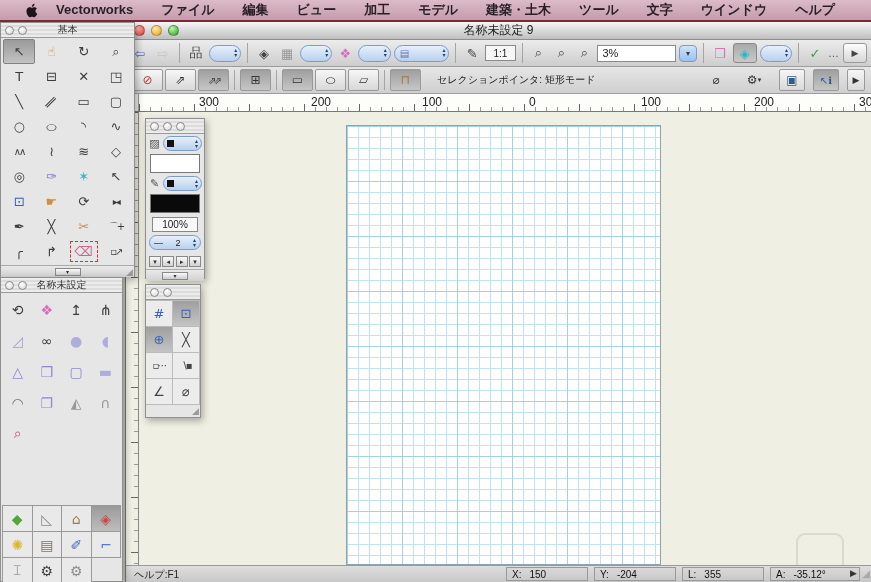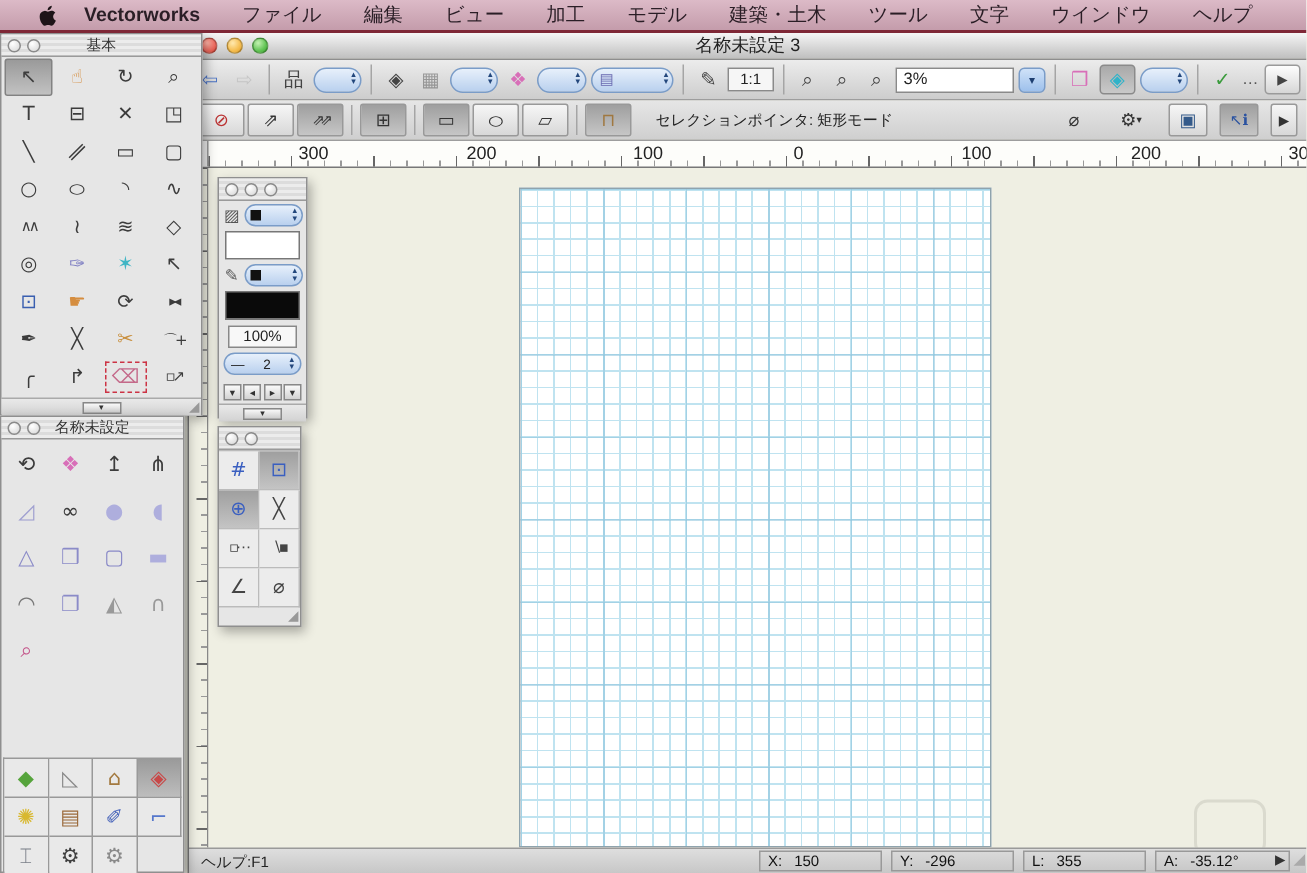--- a/index.html
+++ b/index.html
@@ -7,21 +7,21 @@
   body { font-family:"Liberation Sans","DejaVu Sans",sans-serif; font-size:11px; color:#222; }
   .app { position:relative; width:871px; height:582px; background:#efefe3; }
   .glyph { font-family:"DejaVu Sans",sans-serif; }
 
   
   .menubar { position:absolute; left:0; top:0; width:871px; height:22px;
     background:linear-gradient(#dcbac7,#c49cab); border-bottom:2px solid #7e2736;
     display:flex; align-items:center; gap:0; padding-left:12px; z-index:50; }
   .menu-list { display:contents; }
   .menuitem { padding:0 14px; font-size:13px; color:#2a1e26; line-height:20px; white-space:nowrap; }
-  .menuitem .label { font-size:13px; }
+  .menuitem .label { font-size:13px;font-weight:bold; }
   .apple { width:30px; text-align:center; }
   .apple svg { width:13px; height:15px; vertical-align:middle; }
 
   
   .mainwin { position:absolute; left:125px; top:22px; width:746px; height:560px;
     background:#efefe3; border-left:1px solid #777; box-shadow:-2px 2px 6px rgba(0,0,0,.25); }
   .titlebar { position:relative; height:18px; background:linear-gradient(#f3f3f3,#cicaca,#bfbfbf);
     background:linear-gradient(#f5f5f5,#bfbfbf); border-bottom:1px solid #8e8e8e; display:flex; align-items:center; }
   .wtitle { position:absolute; left:0; right:0; text-align:center; font-size:12px; color:#222; }
   .lights { display:flex; gap:6px; margin-left:8px; z-index:2; }
@@ -178,21 +178,21 @@
 
   <div class="menubar">
     <span class="menuitem apple"><span><svg viewBox="0 0 16 18">
             <path fill="#1d1418" d="M11.6 9.6c0-2 1.7-3 1.8-3.1-1-1.4-2.5-1.6-3-1.6-1.3-.1-2.5.8-3.1.8-.6 0-1.6-.8-2.7-.7-1.4 0-2.7.8-3.4 2-1.4 2.5-.3 6.2 1 8.2.7 1 1.5 2.1 2.6 2 1 0 1.4-.6 2.7-.6s1.6.6 2.7.6 1.8-1 2.5-2c.8-1.1 1.1-2.2 1.1-2.3 0 0-2.1-.8-2.2-3.3zM9.6 3.3c.6-.7 1-1.6.9-2.6-.9 0-1.9.6-2.5 1.3-.5.6-1 1.6-.9 2.5 1 .1 2-.5 2.5-1.2z"></path>
           </svg></span></span>
     <div class="menu-list"><div class="menuitem"><span class="label" style="font-weight: bold;">Vectorworks</span></div><div class="menuitem"><span class="label">ファイル</span></div><div class="menuitem"><span class="label">編集</span></div><div class="menuitem"><span class="label">ビュー</span></div><div class="menuitem"><span class="label">加工</span></div><div class="menuitem"><span class="label">モデル</span></div><div class="menuitem"><span class="label">建築・土木</span></div><div class="menuitem"><span class="label">ツール</span></div><div class="menuitem"><span class="label">文字</span></div><div class="menuitem"><span class="label">ウインドウ</span></div><div class="menuitem"><span class="label">ヘルプ</span></div></div>
   </div>
 
   <div class="mainwin">
     <div class="titlebar">
-      <span class="wtitle">名称未設定 3</span>
+      <span class="wtitle">名称未設定 9</span>
       <span class="lights">
         <span class="light red"></span>
         <span class="light yellow"></span>
         <span class="light green"></span>
       </span>
     </div>
 
     <div class="tbar">
       <span class="tbtn">
           <span class="glyph blue">⇦</span>
@@ -361,21 +361,21 @@
     </div>
 
     <div class="statusbar">
       <span class="helptext">ヘルプ:F1</span>
       <span class="sfield" style="left:380px;width:82px">
           <span>X:</span>
           <span>150</span>
         </span>
       <span class="sfield" style="left:468px;width:82px">
           <span>Y:</span>
-          <span>-296</span>
+          <span>-204</span>
         </span>
       <span class="sfield" style="left:556px;width:82px">
           <span>L:</span>
           <span>355</span>
         </span>
       <span class="sfield" style="left:644px;width:90px">
           <span>A:</span>
           <span>-35.12°</span>
         </span>
       <span class="sarrow"><span>▶</span></span>

